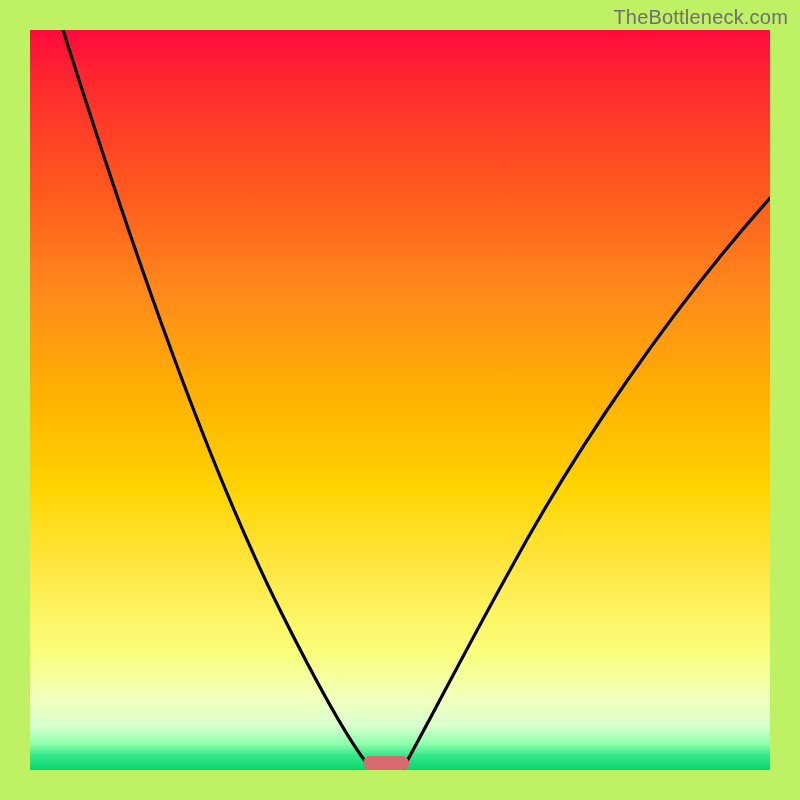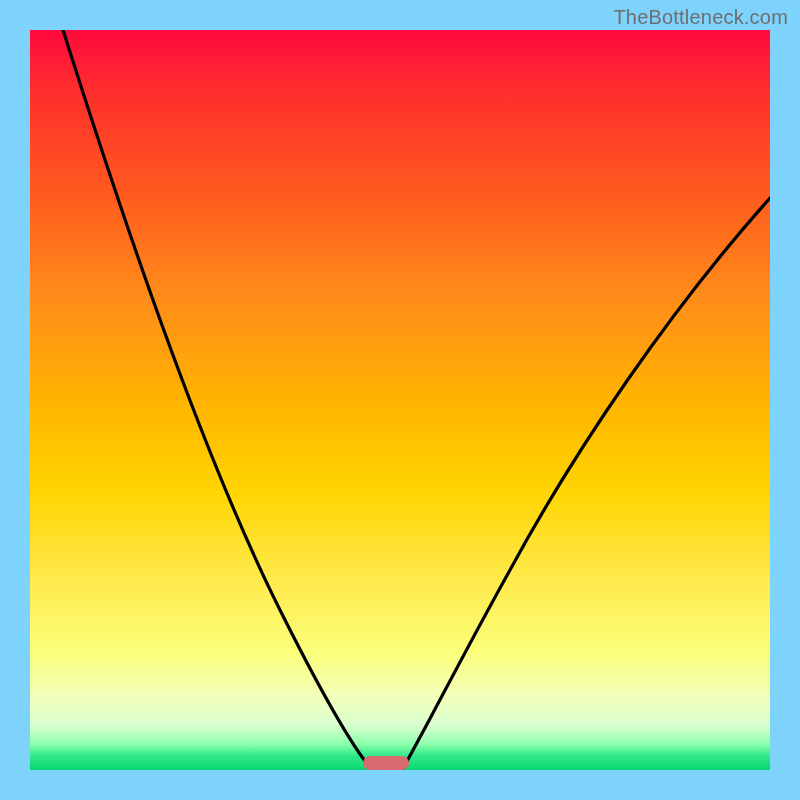--- a/index.html
+++ b/index.html
@@ -7,21 +7,21 @@
     width: 800px;
     height: 800px;
     background: #000;
     position: relative;
     overflow: hidden;
     font-family: Arial, Helvetica, sans-serif;
   }
   .frame {
     position: absolute;
     inset: 0;
-    background: #7dd3fc;
+    background: #bef264;
   }
   .plot-area {
     position: absolute;
     left: 30px;
     top: 30px;
     width: 740px;
     height: 740px;
     background: linear-gradient(to bottom,
       #ff0a3c 0%,
       #ff2d2d 8%,

